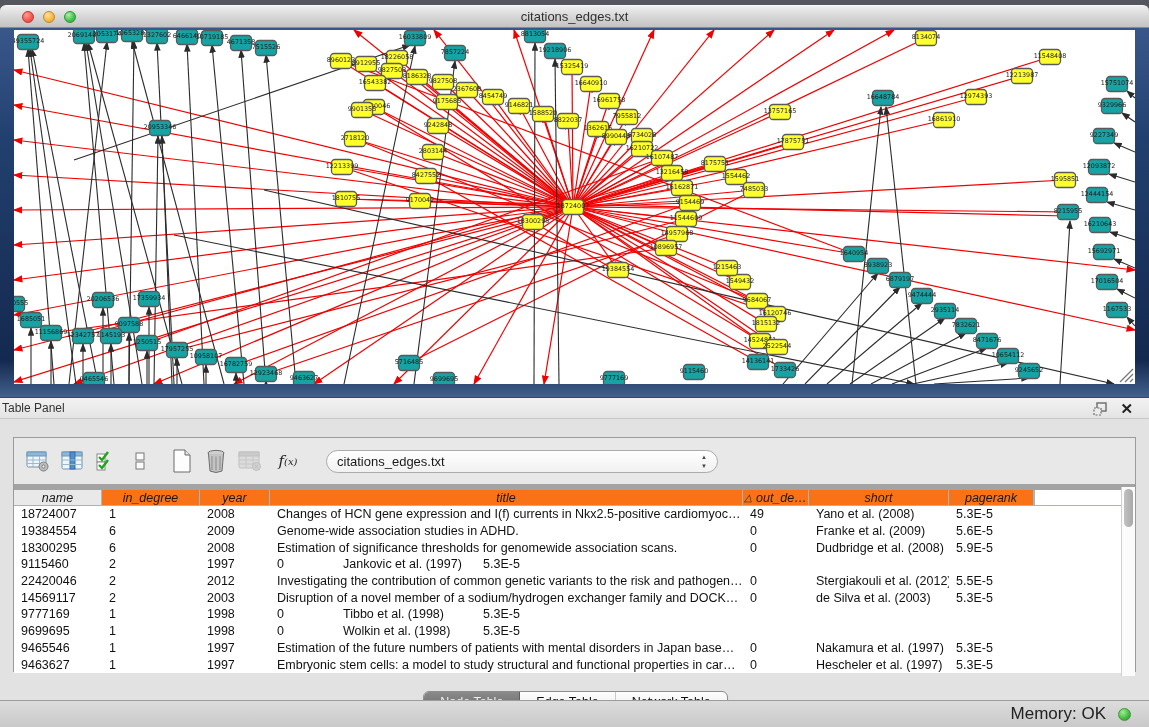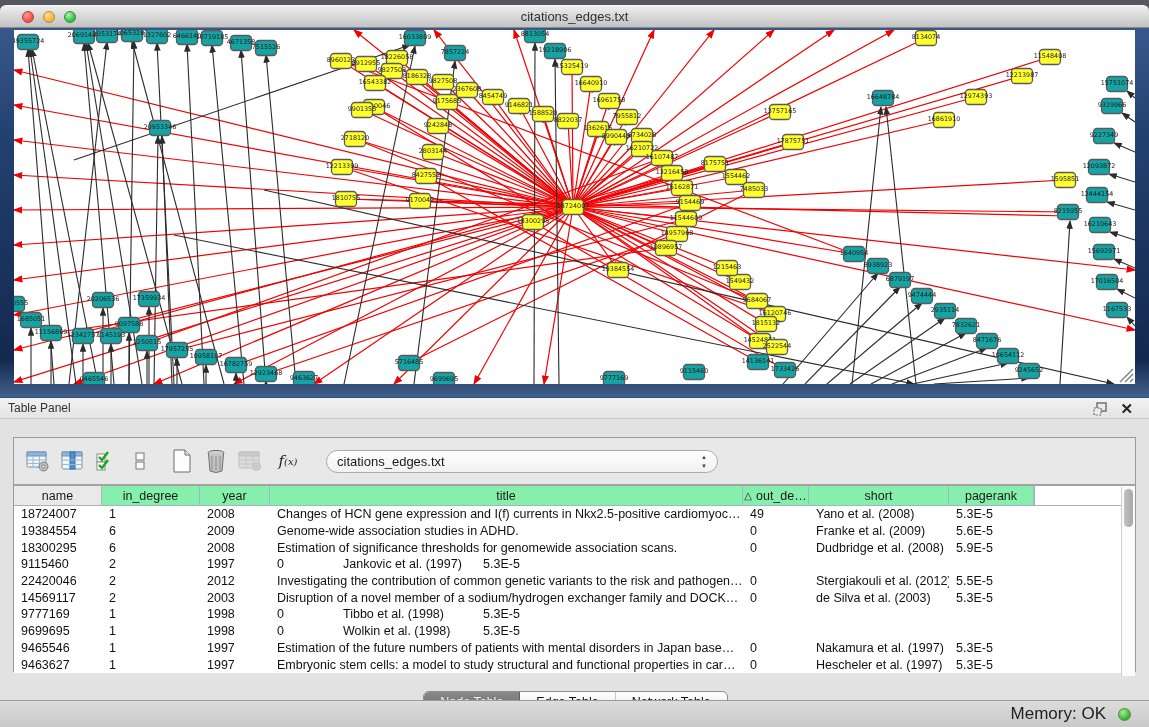--- a/index.html
+++ b/index.html
@@ -23,40 +23,40 @@
   .frame { position:absolute; top:28px; left:0; width:1149px; height:369px;
     background:linear-gradient(180deg,#3a578b 0%,#22406f 30%,#14294f 90%,#42608c 100%);
     padding:2px 14px 13px 14px; }
   .canvas-wrap { position:relative; width:1121px; height:354px; background:#ffffff; overflow:hidden; }
   svg.net { display:block; width:1121px; height:354px; }
 
   
   .tp-header { position:absolute; top:397px; left:0; width:1149px; height:22px;
     background:linear-gradient(180deg,#f2f2f2,#e4e4e4); border-top:1px solid #2e4a78;
     border-bottom:1px solid #c8c8c8; display:flex; align-items:center; }
-  .tp-title { margin-left:8px; font-size:12px; color:#333; }
+  .tp-title { margin-left:2px; font-size:12px; color:#333; }
   .tp-icons { position:absolute; right:16px; top:3px; display:flex; gap:12px; align-items:center; }
   .float-ic svg { display:block; }
   .close-x { font-size:15px; font-weight:bold; color:#222; line-height:15px; cursor:default; }
 
   .tp-body { position:absolute; top:419px; left:0; width:1149px; height:281px; background:#e2e2e2; }
 
   .tcontainer { position:absolute; top:18px; left:13px; width:1123px; height:235px;
     background:#ffffff; border:1px solid #9b9b9b; }
   .toolbar { height:46px; background:#e8e8e8; display:flex; align-items:center; padding-left:10px; gap:6px; }
   .tbtn { width:28px; height:30px; display:flex; align-items:center; justify-content:center; }
   .fx { font-family:"DejaVu Serif", serif; font-style:italic; font-size:15px; color:#222; margin:0 4px; }
   .fx small { font-size:10px; }
   .dropdown { margin-left:14px; width:392px; height:23px; border:1px solid #ababab; border-radius:12px;
     background:linear-gradient(180deg,#ffffff,#f1f1f1); display:flex; align-items:center;
     padding:0 10px; font-size:13px; color:#1a1a1a; position:relative; }
   .dd-arrows { position:absolute; right:10px; top:2px; font-size:6px; color:#444; line-height:9px; text-align:center; }
 
-  .thead { display:flex; height:22px; font-size:12.5px; color:#1a1a1a; border-top:2px solid #a3a3a3; }
-  .hcell { background:#86efac; border-right:1px solid #9fb6c4; border-bottom:1px solid #9fb6c4;
+  .thead { display:flex; height:22px; font-size:12.5px; color:#1a1a1a; border-top:6px solid #a3a3a3;font-style:italic; }
+  .hcell { background:#f97316; border-right:1px solid #9fb6c4; border-bottom:1px solid #9fb6c4;
     display:flex; align-items:center; justify-content:center; gap:4px; overflow:hidden; white-space:nowrap; }
   .hcell.gray { background:#e9e9e9; border-right:1px solid #b5b5b5; border-bottom:1px solid #b0b0b0; }
   .sort-tri { font-size:10px; color:#222; }
   .c0{width:88px;} .c1{width:98px;} .c2{width:70px;} .c3{width:473px;} .c4{width:66px;} .c5{width:140px;} .c6{width:85px;}
   .cfill { flex:1; background:#fff; border-bottom:1px solid #bbb; }
   .thead .cfill { background:#c9e5f4; border-bottom:1px solid #9fb6c4; }
   .thead .cfill.white { background:#fff; border-left:1px solid #9fb6c4; }
 
   .tbody { position:relative; height:167px; overflow:hidden; background:#fff; }
   .trow { display:flex; height:16.7px; align-items:center; font-size:12.5px; color:#111; }

